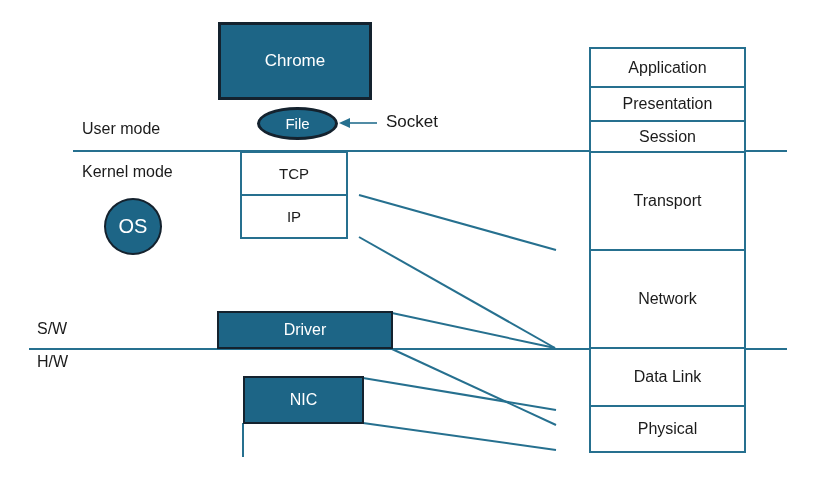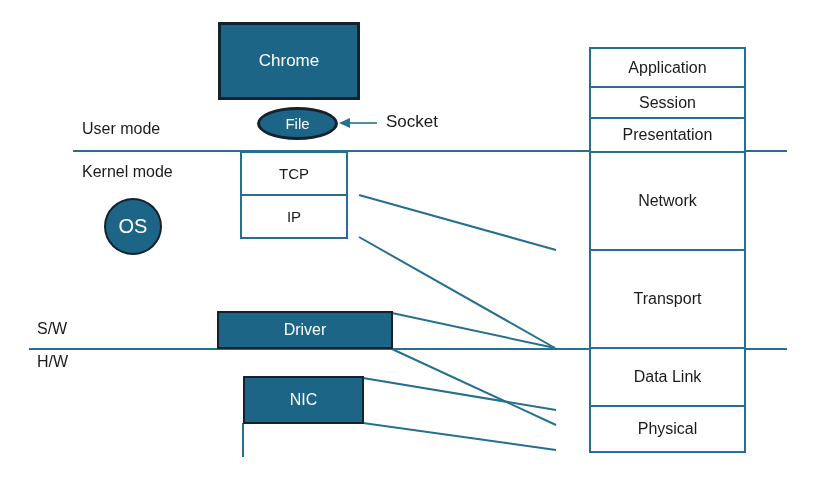--- a/index.html
+++ b/index.html
@@ -24,21 +24,21 @@
   .lines-svg polygon{fill:var(--line);}
 
   .node{
     position:absolute;
     display:flex;align-items:center;justify-content:center;
     background:var(--node-fill);
     color:var(--node-text);
     box-sizing:border-box;
     font-size:17px;
   }
-  .chrome-box{left:218px;top:22px;width:142px;height:78px;border:3px solid var(--node-border);}
+  .chrome-box{left:218px;top:22px;width:154px;height:78px;border:3px solid var(--node-border);}
   .file-ellipse{left:257px;top:107px;width:81px;height:33px;border:3px solid var(--node-border);border-radius:50%;font-size:15px;}
   .os-circle{left:104px;top:198px;width:58px;height:57px;border:2.5px solid var(--node-border);border-radius:50%;font-size:20px;}
   .driver-box{left:217px;top:311px;width:176px;height:38px;border:2.5px solid var(--node-border);font-size:16px;}
   .nic-box{left:243px;top:376px;width:121px;height:48px;border:2.5px solid var(--node-border);font-size:16px;}
 
   .tcpip-group{
     position:absolute;left:240px;top:151px;width:108px;
     border:2px solid var(--line);box-sizing:border-box;background:#ffffff;
   }
   .tcpip-row{
@@ -126,31 +126,31 @@
   </div>
 
   <div class="node nic-box">
     <span>NIC</span>
   </div>
 
   <div class="osi-table">
     <div class="osi-row r-app">
         <span>Application</span>
       </div>
+    <div class="osi-row r-pres">
+        <span>Presentation</span>
+      </div>
     <div class="osi-row r-sess">
         <span>Session</span>
       </div>
-    <div class="osi-row r-pres">
-        <span>Presentation</span>
+    <div class="osi-row r-trans">
+        <span>Transport</span>
       </div>
     <div class="osi-row r-net">
         <span>Network</span>
-      </div>
-    <div class="osi-row r-trans">
-        <span>Transport</span>
       </div>
     <div class="osi-row r-dl">
         <span>Data Link</span>
       </div>
     <div class="osi-row r-phy">
         <span>Physical</span>
       </div>
   </div>
 
 </div>

